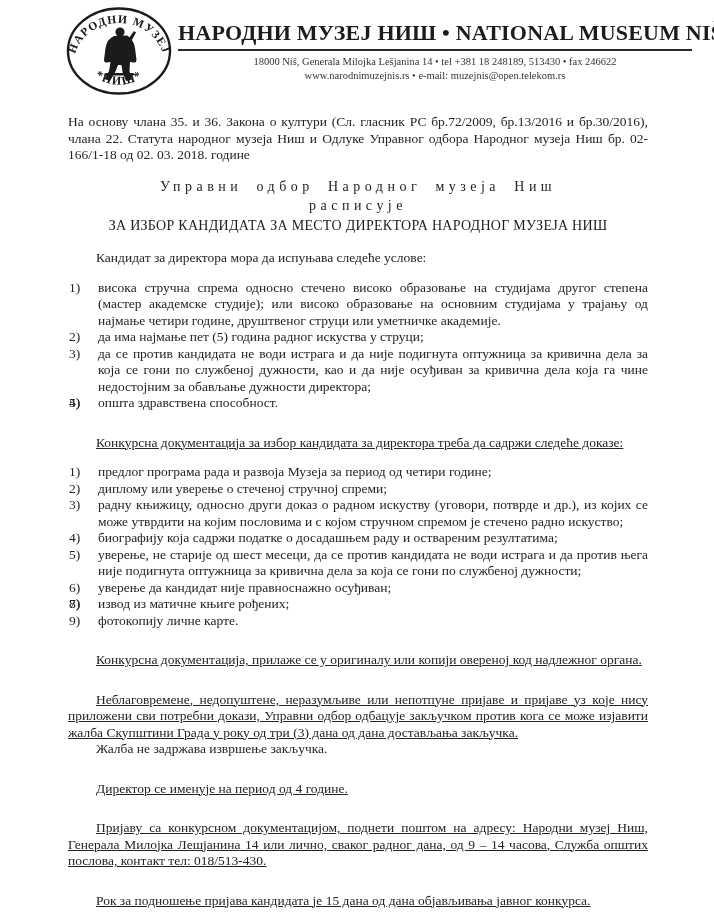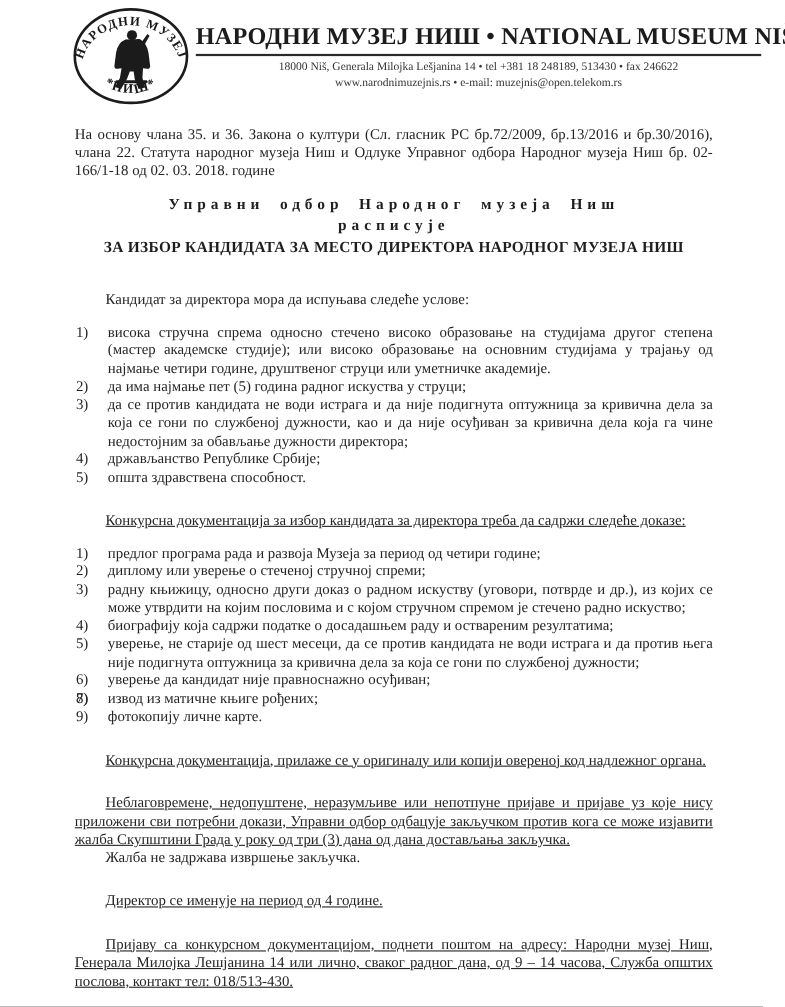--- a/index.html
+++ b/index.html
@@ -25,22 +25,22 @@
   .head-addr { font-size:10.5px; line-height:13.5px; color:#333; }
   
   .doc-body {
     padding:16px 66px 0 68px;
     font-size:13.5px; line-height:16.5px;
     text-align:justify;
   }
   p { margin:0; }
   .indent { text-indent:28px; }
   .gap { margin-top:23px;text-decoration:underline; }
-  .gap-lg { margin-top:29px; }
-  .headings { text-align:center; font-weight:bold; margin-top:13px; line-height:19.5px; color:#1e1e1e; }
+  .gap-lg { margin-top:15px; }
+  .headings { text-align:center; font-weight:normal; margin-top:13px; line-height:19.5px; color:#1e1e1e; }
   .h-spaced { font-size:14px; letter-spacing:0.32em; word-spacing:0.45em; }
   .h-caps { font-size:14px; letter-spacing:0.02em; }
   ol.doclist { list-style:none; margin:13px 0 0 0; padding:0; }
   ol.doclist li { position:relative; padding-left:30px; text-align:justify; }
   ol.doclist .num { position:absolute; left:1px; top:0; }
   .seal text { font-family:"Liberation Serif", serif; font-weight:bold; fill:#181818; }
 </style>
 </head>
 <body>
 
@@ -99,21 +99,20 @@
           <span>да има најмање пет (5) година радног искуства у струци;</span>
         </li>
 
         <li>
           <span class="num">3)</span>
           <span>да се против кандидата не води истрага и да није подигнута оптужница за кривична дела за која се гони по службеној дужности, као и да није осуђиван за кривична дела која га чине недостојним за обављање дужности директора;</span>
         </li>
 
         <li>
           <span class="num">4)</span>
-          <span>држављанство Републике Србије;</span>
         </li>
 
         <li>
           <span class="num">5)</span>
           <span>општа здравствена способност.</span>
         </li>
       </ol>
 
     <p class="indent gap">Конкурсна документација за избор кандидата за директора треба да садржи следеће доказе:</p>
 

